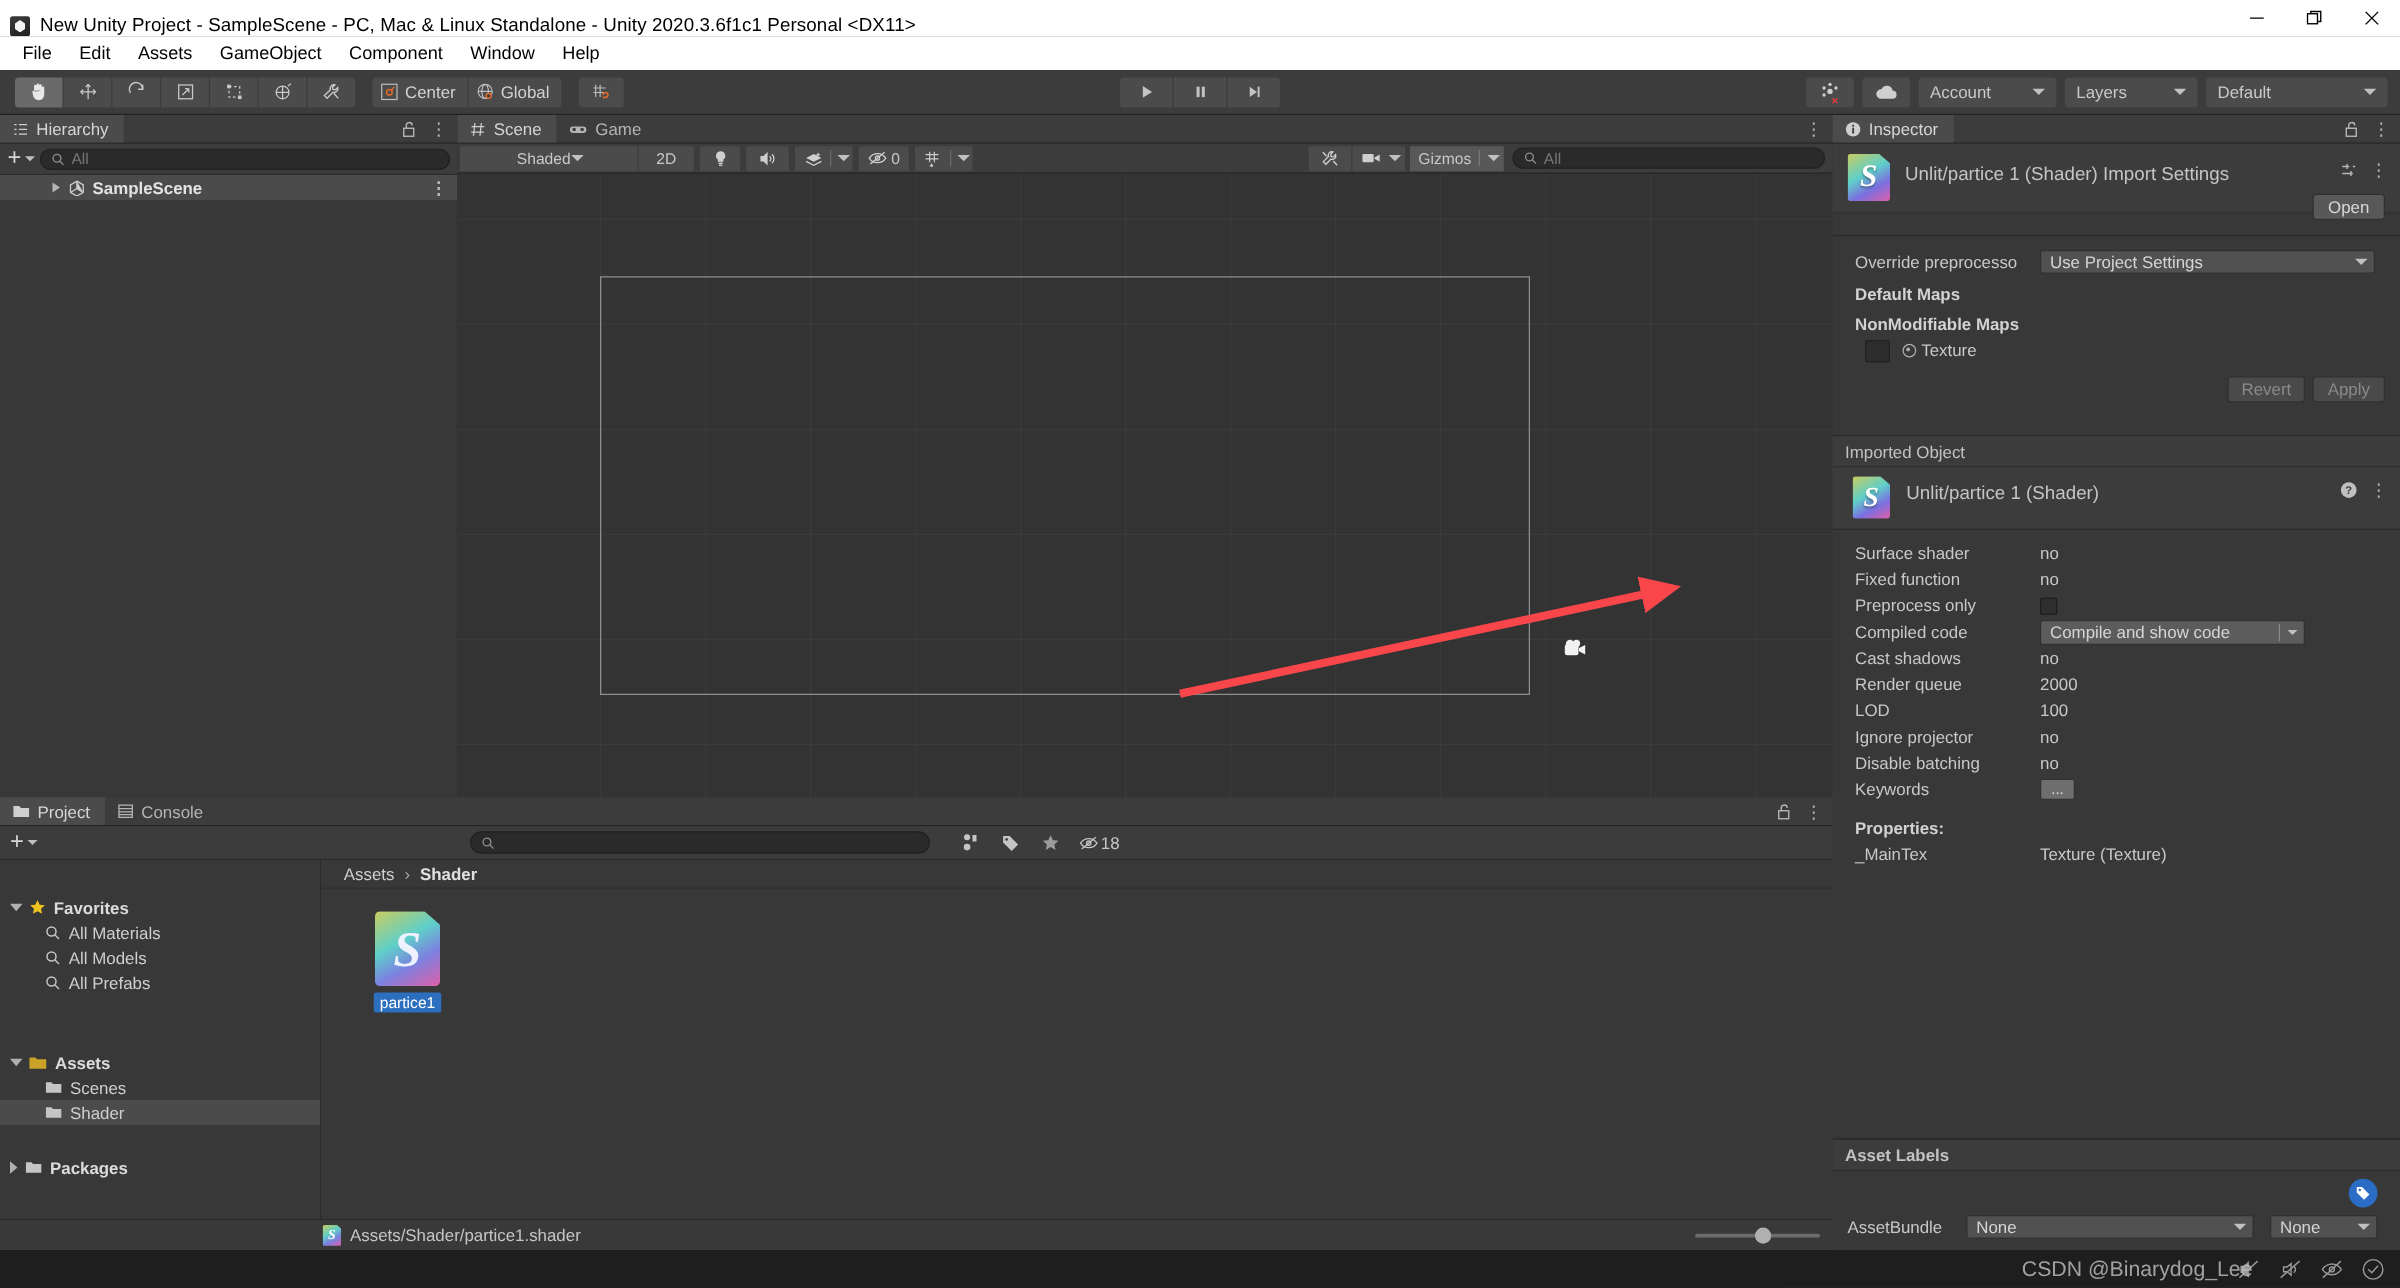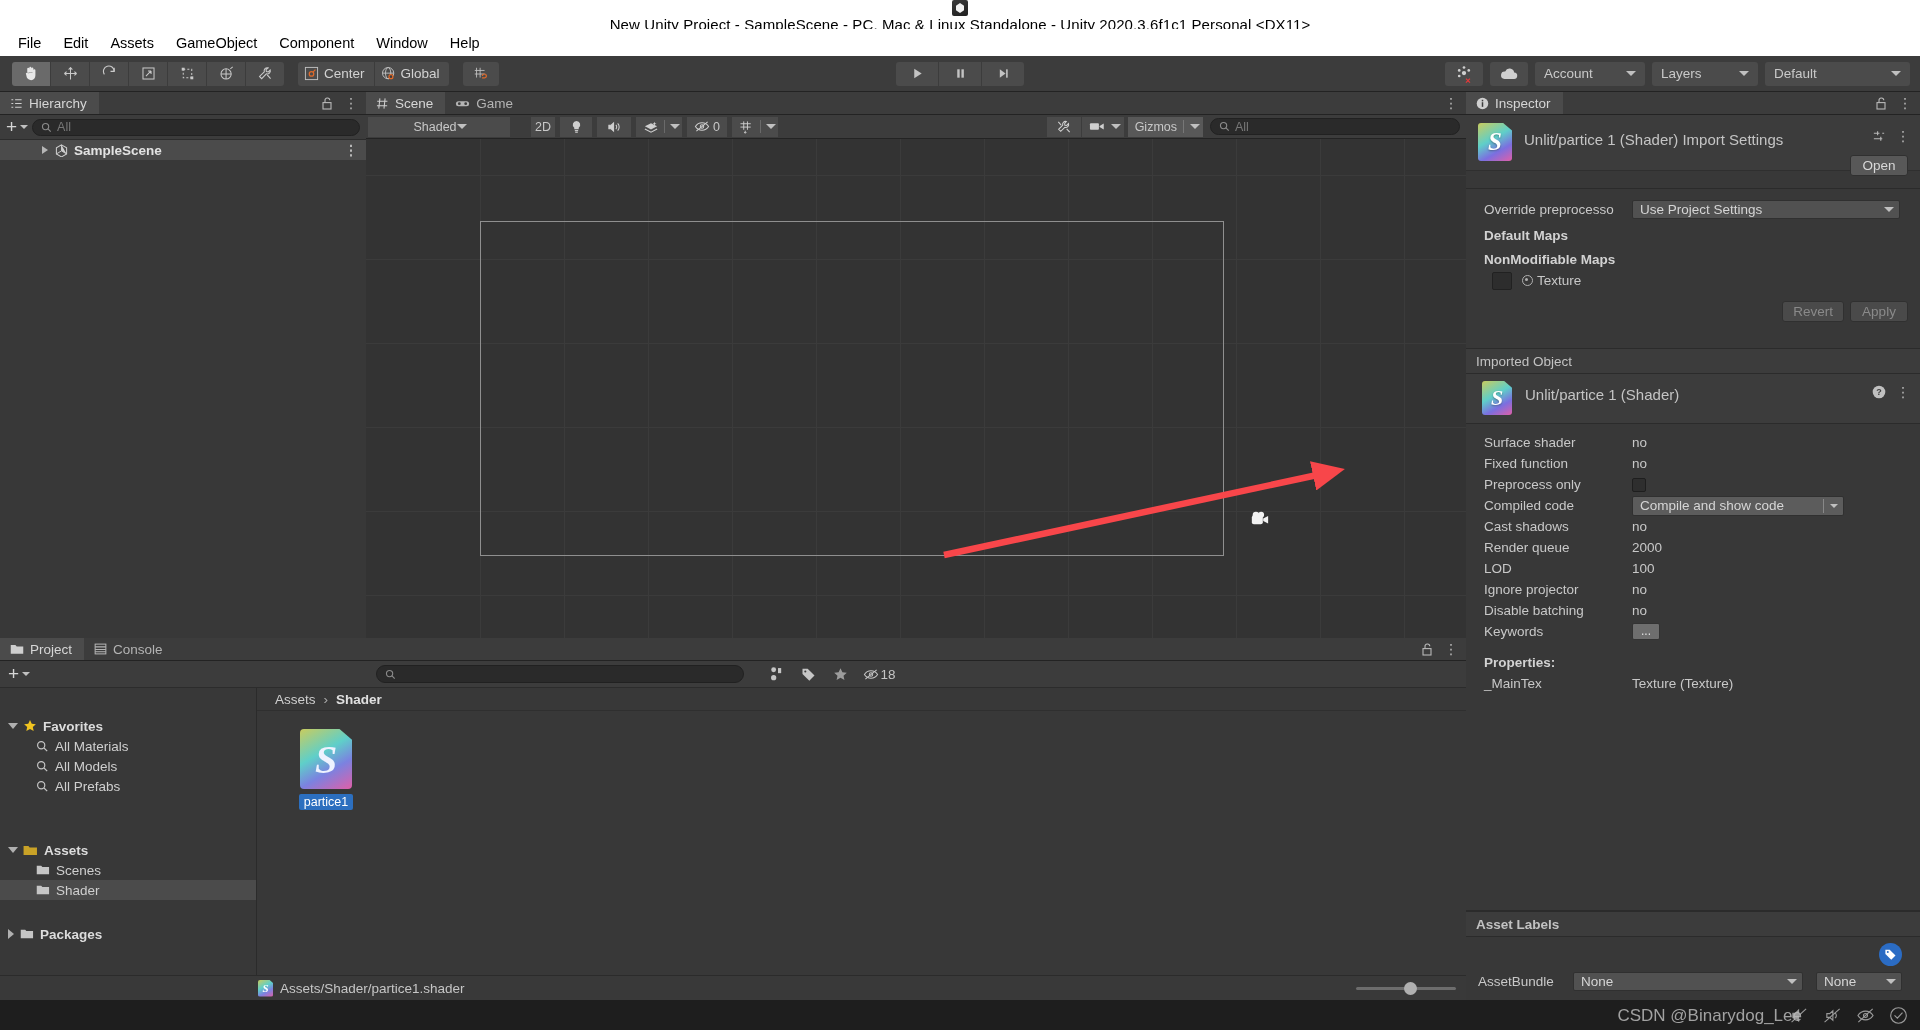--- a/index.html
+++ b/index.html
@@ -8,21 +8,21 @@
     background: #1a1a1a;
     font-family: "Liberation Sans", sans-serif;
     overflow: hidden;
     -webkit-font-smoothing: antialiased;
   }
   .app { position: relative; width: 1920px; height: 1030px; background: #383838; }
 
   
   .titlebar {
     position: absolute; top: 0; left: 0; width: 1920px; height: 29px;
-    background: #ffffff; display: flex; align-items: center; flex-direction: column;
+    background: #ffffff; display: flex; align-items: flex-end;
   }
   .tb-icon {
     width: 16px; height: 16px; margin-left: 8px; margin-right: 8px;
     background: linear-gradient(160deg,#3b3b3b,#202020);
     border-radius: 2px; position: relative; flex: 0 0 auto;
   }
   .tb-icon::after {
     content: ""; position: absolute; left: 4px; top: 3px; width: 8px; height: 10px;
     background: #f3f3f3; clip-path: polygon(50% 0,100% 28%,100% 72%,50% 100%,0 72%,0 28%);
   }
@@ -479,21 +479,21 @@
       </div>
       <div class="ptab-right">
         <span class="kebab">⋮</span>
       </div>
     </div>
     <div class="scene-toolbar">
       <div class="stb shaded">
         <span>Shaded</span>
         <span class="caret"></span>
       </div>
-      <div class="stb" style="margin-left:20px;width:24px">
+      <div class="stb" style="margin-left:0;width:44px">
         <span>2D</span>
       </div>
       <div class="stb" style="margin-left:4px;width:32px">
         <svg class="ic" width="13" height="14" viewBox="0 0 14 15" fill="#cfcfcf">
             <path d="M7 1a4 4 0 00-2.4 7.2V10h4.8V8.2A4 4 0 007 1z"></path>
             <rect x="5.2" y="10.8" width="3.6" height="1.2"></rect>
             <rect x="5.6" y="12.5" width="2.8" height="1.2"></rect>
           </svg>
       </div>
       <div class="stb" style="margin-left:4px;width:34px">

